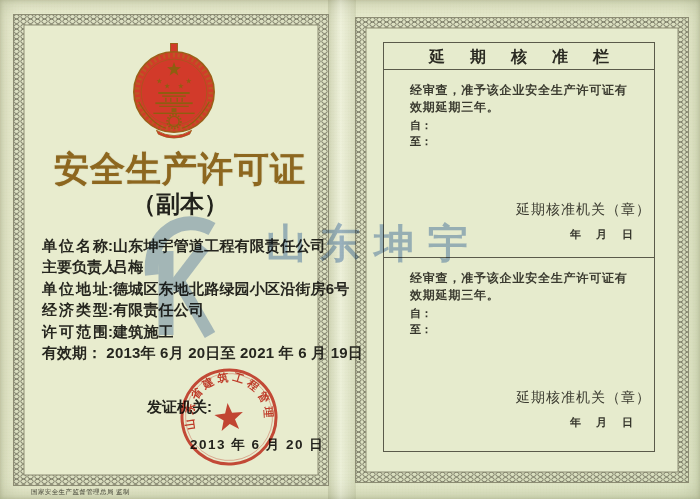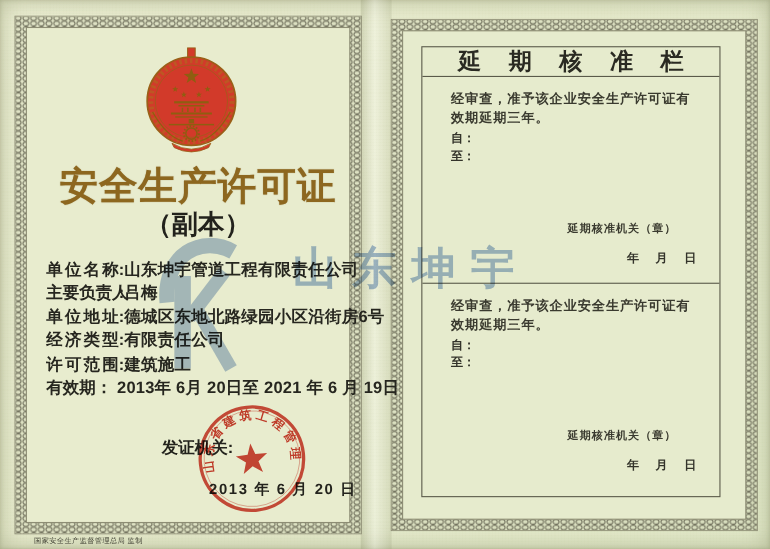--- a/index.html
+++ b/index.html
@@ -38,29 +38,29 @@
     font-size:13.5px;font-weight:700;color:#23231d;letter-spacing:1.5px;white-space:nowrap;}
   .lp-footer{position:absolute;left:31px;top:488px;z-index:2;
     font-size:6.5px;color:#3c3c30;letter-spacing:.4px;}
   .stamp{position:absolute;left:177px;top:365px;z-index:4;mix-blend-mode:multiply;
     transform:rotate(-6deg);opacity:.95;}
 
   
   .rp-box{position:absolute;left:383px;top:42px;width:272px;height:410px;z-index:2;
     border:1px solid #5a5a4a;color:#33332a;}
   .rp-header{height:27px;line-height:27px;border-bottom:1px solid #5a5a4a;text-align:center;
-    font-size:21px;font-weight:700;letter-spacing:25px;padding-left:25px;color:#2a2a22;white-space:nowrap;}
+    font-size:16px;font-weight:700;letter-spacing:25px;padding-left:25px;color:#2a2a22;white-space:nowrap;}
   .rp-body{position:relative;}
   .rp-section{position:relative;height:195px;}
   .rp-body .rp-section:nth-child(1){height:188px;border-bottom:1px solid #5a5a4a;}
   .rp-para{position:absolute;left:26px;top:12px;width:230px;
     font-size:12px;font-weight:700;letter-spacing:.8px;color:#3a3a2f;}
   .rp-from{position:absolute;left:26px;top:48px;font-size:11px;font-weight:700;color:#33332a;}
   .rp-to{position:absolute;left:26px;top:64px;font-size:11px;font-weight:700;color:#33332a;}
-  .rp-authority{position:absolute;left:132px;top:131px;font-size:10px;font-weight:700;
+  .rp-authority{position:absolute;left:132px;top:131px;font-size:14px;font-weight:400;
     letter-spacing:1px;color:#3a3a2f;white-space:nowrap;}
   .rp-date{position:absolute;left:186px;top:157px;font-size:11px;font-weight:700;
     letter-spacing:2px;color:#33332a;white-space:nowrap;}
 
   
   .wm-text{position:absolute;left:266px;top:216px;z-index:3;
     font-size:40px;font-weight:700;letter-spacing:14px;color:#5d86c4;
     opacity:.55;mix-blend-mode:multiply;white-space:nowrap;}
   .wm-logo{position:absolute;left:136px;top:207px;z-index:3;opacity:.42;mix-blend-mode:multiply;}
 </style>

